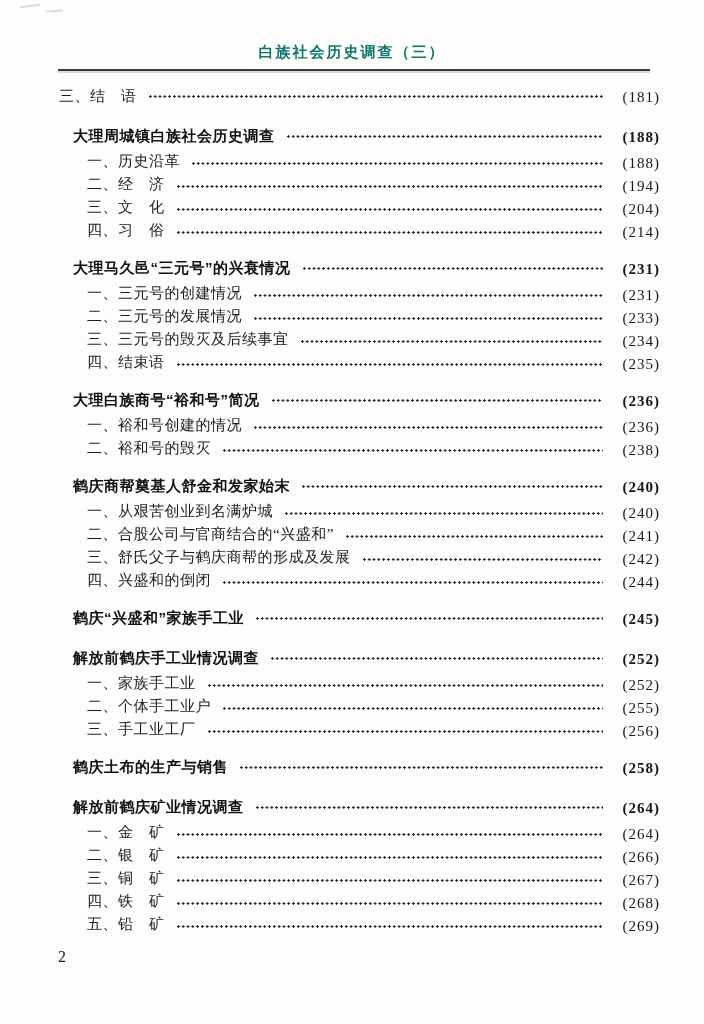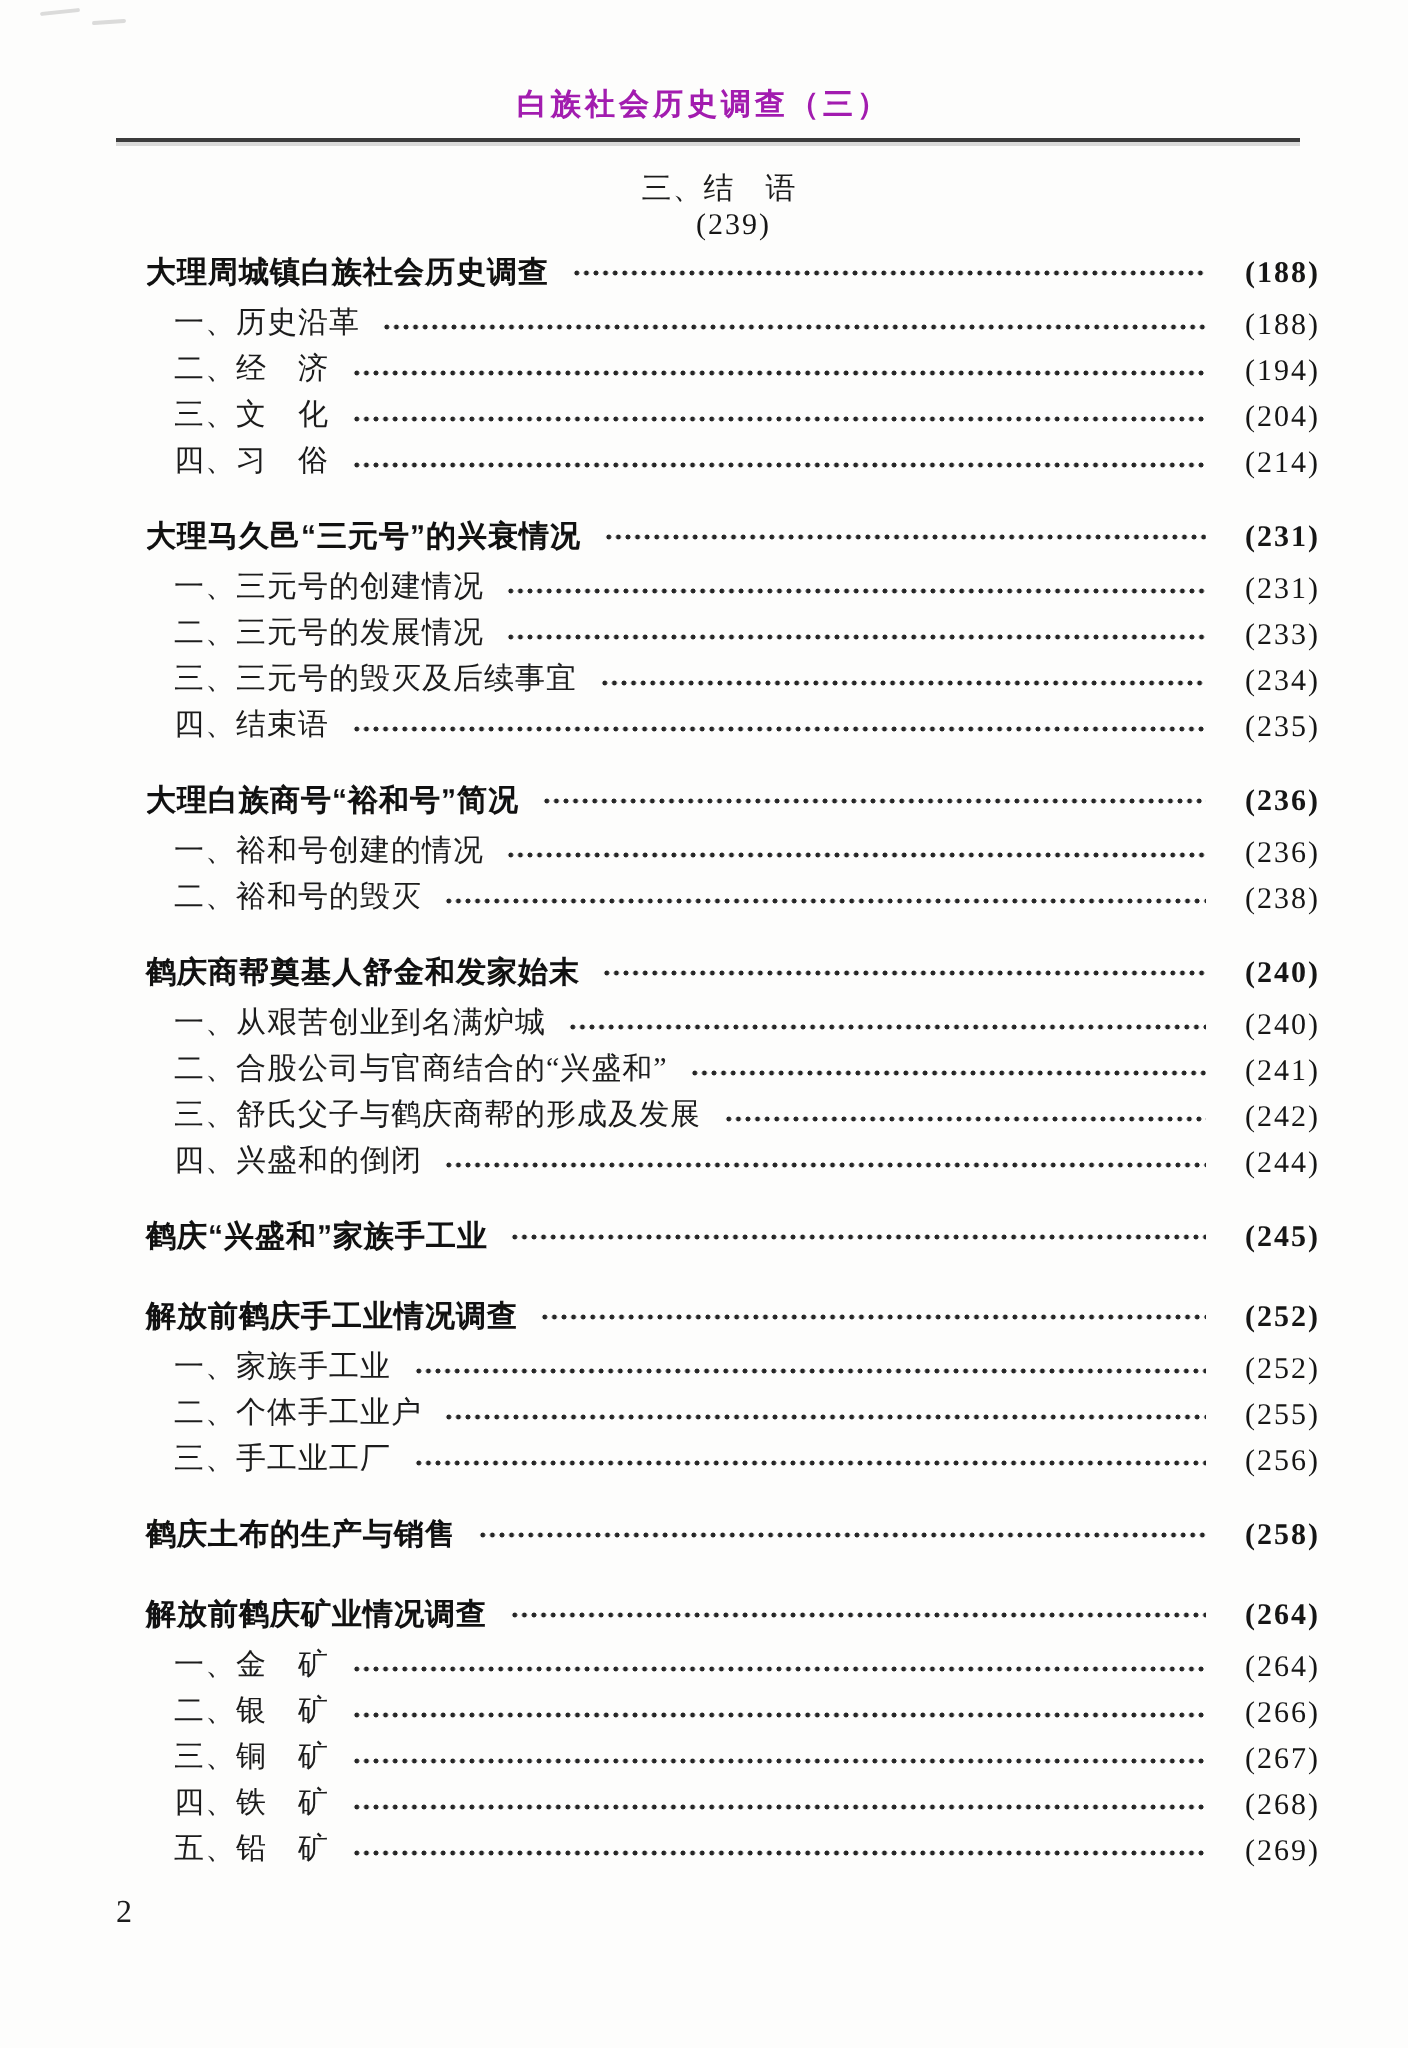--- a/index.html
+++ b/index.html
@@ -18,21 +18,21 @@
   .smudge.s1 { left: 20px; top: 5px;  width: 20px; height: 2px; transform: rotate(-6deg); }
   .smudge.s2 { left: 46px; top: 10px; width: 17px; height: 2px; transform: rotate(-4deg); }
 
   .running-head {
     padding-top: 43px;
     text-align: center;
     font-family: "Liberation Sans", sans-serif;
     font-weight: 700;
     font-size: 15px;
     letter-spacing: 2px;
-    color: #a21caf;
+    color: #0f766e;
   }
   .head-rule {
     margin: 7px auto 0 58px;
     width: 592px;
     height: 2px;
     background: #3c3c3c;
     box-shadow: 0 2px 0 rgba(60,60,60,.18);
   }
 
   .toc {
@@ -44,21 +44,21 @@
     height: 23px;
     font-size: 15px;
     white-space: nowrap;
   }
   .row.gap { margin-top: 17px; margin-left: 14px; }
   .row.section {
     font-family: "Liberation Sans", sans-serif;
     font-weight: 700;
     color: #111;
   }
-  .row.item { font-weight: 400; flex-direction: column; }
+  .row.item { font-weight: 400; }
   .row.sub { padding-left: 28px; align-items: flex-end; }
 
   .label { white-space: nowrap; letter-spacing: .5px; }
   .dots {
     flex: 1 1 auto;
     height: 15px;
     margin: 0 5px 0 11px;
     background-image: radial-gradient(circle, #262626 1.05px, rgba(0,0,0,0) 1.4px);
     background-size: 4.8px 15px;
     background-position: 0 center;
@@ -90,21 +90,21 @@
   <div class="smudge s2"></div>
 
   <div class="running-head">白族社会历史调查（三）</div>
 
   <div class="head-rule"></div>
 
   <div class="toc">
       <div class="row item">
         <span class="label">三、结　语</span>
         <span class="dots"></span>
-        <span class="page">(239)</span>
+        <span class="page">(181)</span>
       </div>
       <div class="row section gap">
         <span class="label">大理周城镇白族社会历史调查</span>
         <span class="dots"></span>
         <span class="page">(188)</span>
       </div>
       <div class="row sub">
         <span class="label">一、历史沿革</span>
         <span class="dots"></span>
         <span class="page">(188)</span>

